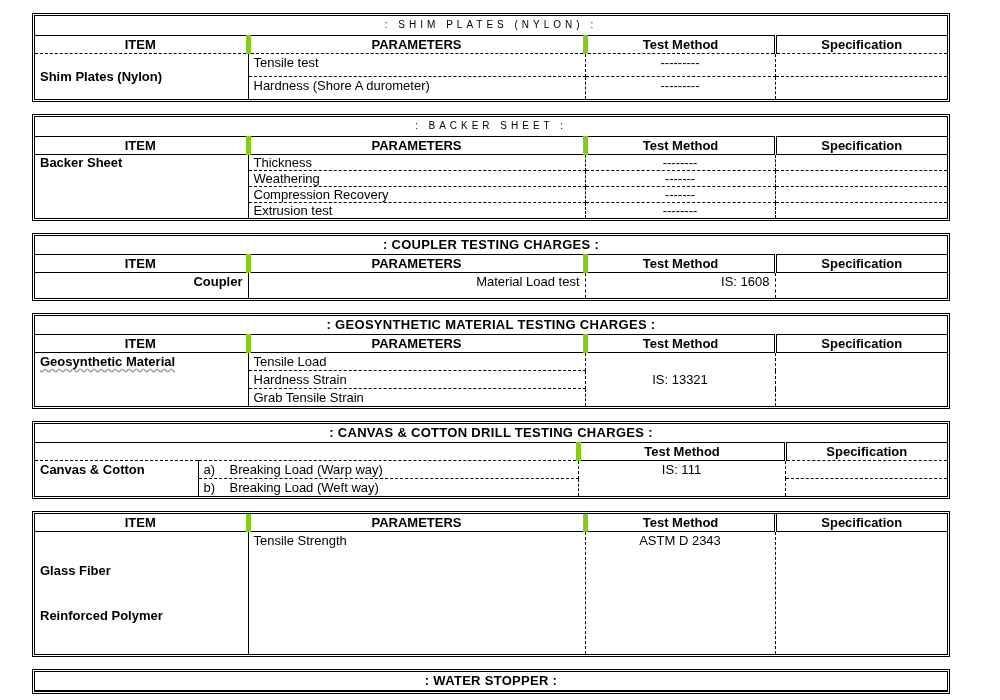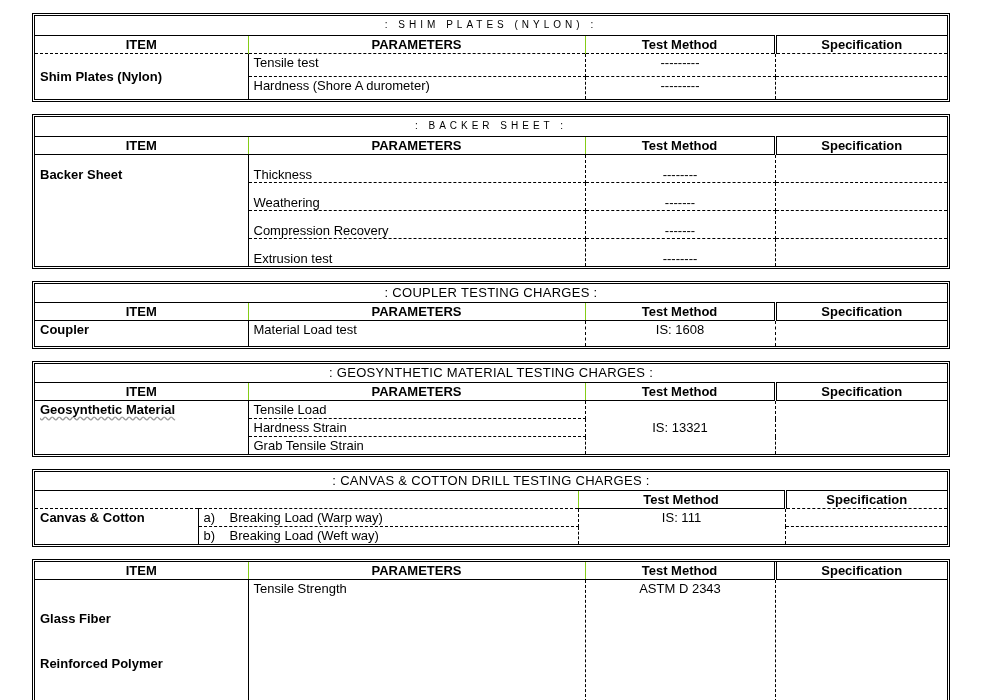--- a/index.html
+++ b/index.html
@@ -2,40 +2,40 @@
 <html><head>
 <meta charset="utf-8">
 <style>
   html,body { margin:0; padding:0; background:#fff; }
   body { width:1000px; height:700px; font-family:"Liberation Sans", sans-serif; color:#000; }
   .page { padding:13px 0 0 32px; }
   .tbl-wrap { width:918px; border:3px double #000; margin-bottom:12px; box-sizing:border-box; background:#fff; }
   table.tbl { border-collapse:collapse; table-layout:fixed; width:100%; empty-cells:show; }
   td { padding:1px 5px; font-size:13px; line-height:15px; vertical-align:top; overflow:hidden; }
 
-  tr.title td { text-align:center; font-weight:normal; letter-spacing:.3px; border-bottom:1px solid #000; padding:1px 0 2px 0; }
+  tr.title td { text-align:center; font-weight:bold; letter-spacing:.3px; border-bottom:1px solid #000; padding:1px 0 2px 0; }
   tr.title.spaced td { font-weight:normal; letter-spacing:4px; font-size:10px; line-height:16px; }
 
   tr.head td { font-weight:bold; text-align:center; border-bottom:1px solid #000;margin-top:8px; }
   tr.head.dashedb td { border-bottom:1px dashed #000; }
   tr.head td.solidb { border-bottom:1px solid #000; }
-  td.bl  { border-left:1px solid #84cc16; }
+  td.bl  { border-left:5px solid #84cc16; }
   td.bld { border-left:3px double #000; }
 
   td.item   { font-weight:bold; border-right:1px solid #000; white-space:pre-wrap; }
   td.vmid   { vertical-align:middle; }
   td.param  { border-right:1px dashed #000; white-space:pre-wrap; }
   td.method { border-right:1px dashed #000; text-align:center; }
   td.sep    { border-bottom:1px dashed #000; }
   .squiggle { text-decoration:underline; text-decoration-style:wavy; text-decoration-color:#9a9a9a; text-underline-offset:2px; }
 
   
   .t1 tr.row td { height:20px; }
-  .t2 tr.row td { height:13px; padding-top:12px; padding-bottom:0; }
-  .t3 tr.row td { height:23px; }
+  .t2 tr.row td { height:13px; padding-top:0; padding-bottom:0; }
+  .t3 tr.row td { height:23px;text-align:right; }
   .t4 tr.row td { height:14px; }
   .t5 tr.row td { height:15px;margin-left:8px; }
   .t6 tr.row td { height:32px; }
 </style>
 </head>
 <body>
 
 <div class="page">
 
   <div class="tbl-wrap">

